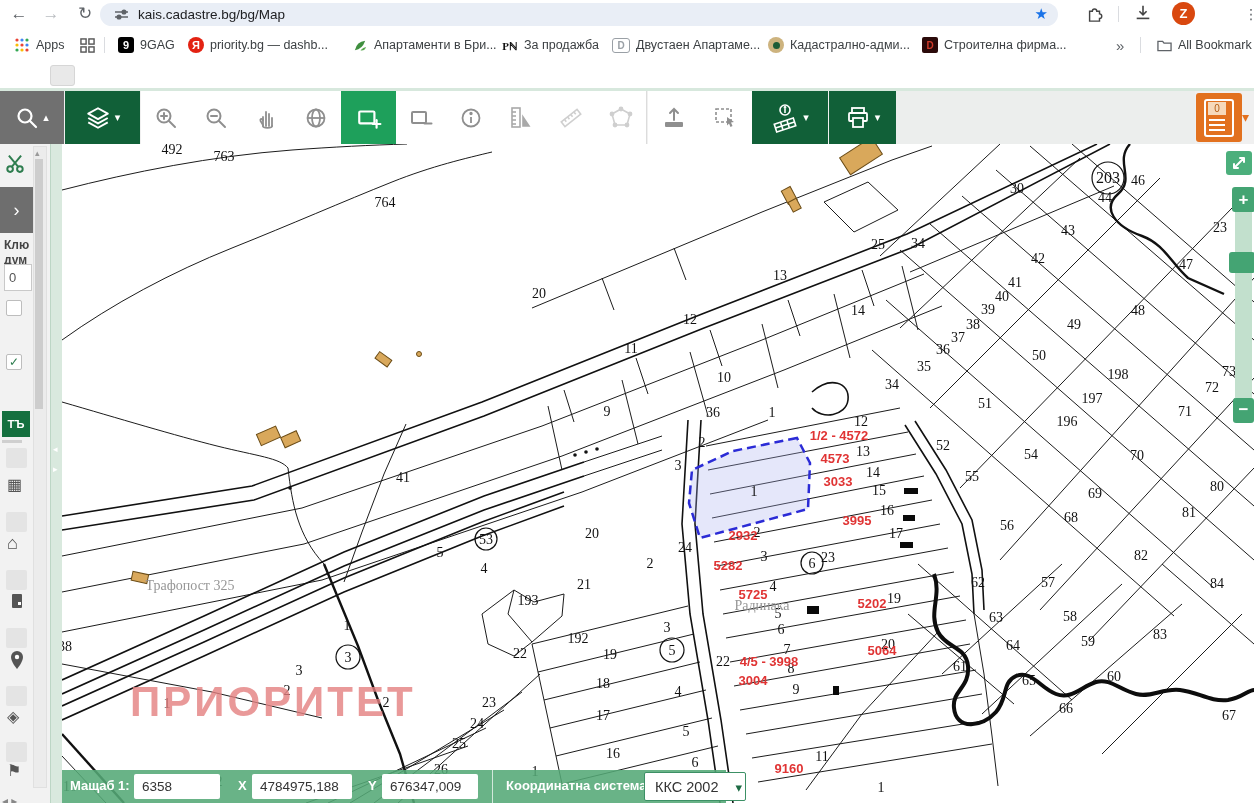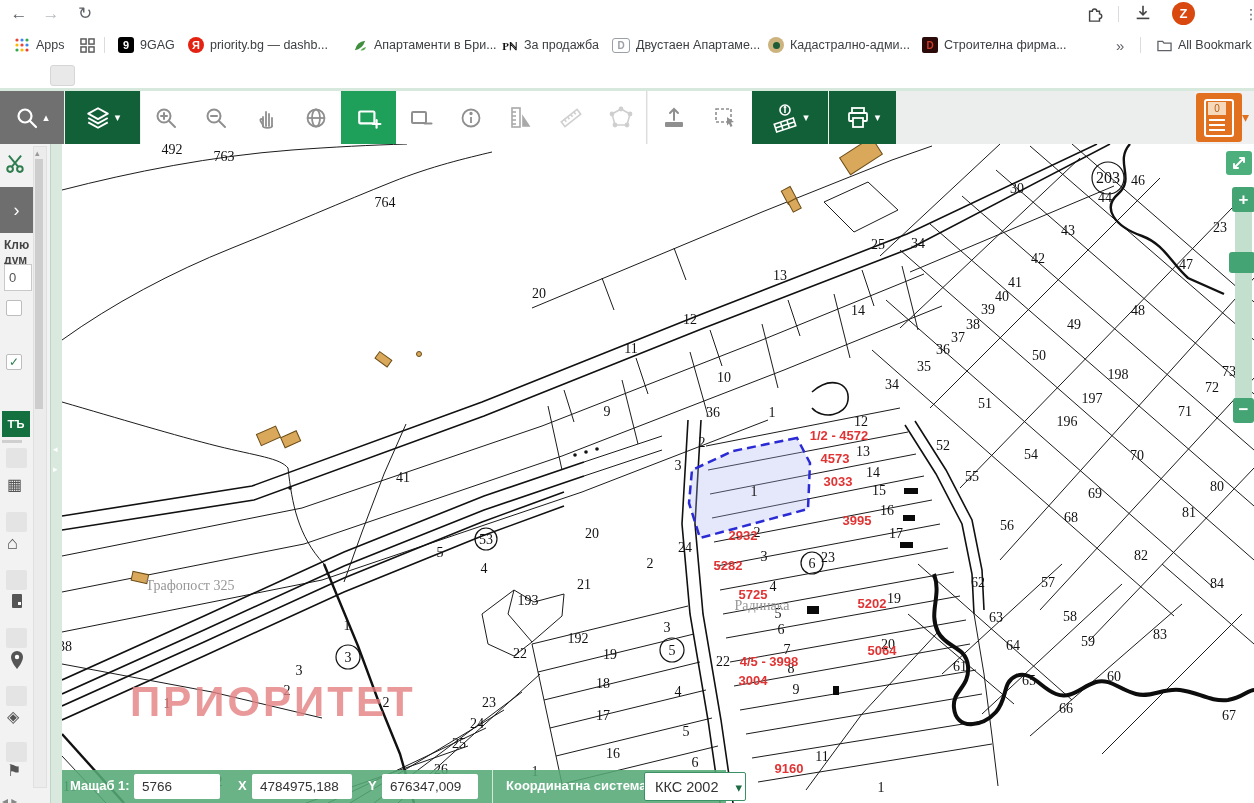--- a/index.html
+++ b/index.html
@@ -86,20 +86,34 @@
 </style>
 </head>
 <body>
 
 <div class="screen">
 
   <div class="row1">
     <div class="navic" style="left:8px">←</div>
     <div class="navic" style="left:40px;color:#b9bcc0">→</div>
     <div class="navic" style="left:74px">↻</div>
+    <div class="urlbar">
+      <span class="site-icon">
+        <svg width="15" height="15" viewBox="0 0 15 15">
+            <g stroke="#5f6368" stroke-width="1.5" fill="none">
+              <line x1="1" y1="5" x2="14" y2="5"></line>
+              <line x1="1" y1="10" x2="14" y2="10"></line>
+              <circle cx="10" cy="5" r="1.8" fill="#5f6368"></circle>
+              <circle cx="5" cy="10" r="1.8" fill="#5f6368"></circle>
+            </g>
+          </svg>
+      </span>
+      <span class="url">kais.cadastre.bg/bg/Map</span>
+      <span class="star">★</span>
+    </div>
     <span class="chromeic" style="left:1086px">
       <svg width="18" height="18" viewBox="0 0 20 20">
           <path d="M4 8 h3 a2.4 2.4 0 1 1 5 0 h3 v3 a2.4 2.4 0 1 1 0 5 v3 H4 z" fill="none" stroke="#444" stroke-width="1.6"></path>
         </svg>
     </span>
     <div class="vsep" style="left:1118px"></div>
     <span class="chromeic" style="left:1134px">
       <svg width="18" height="18" viewBox="0 0 20 20">
           <g stroke="#444" stroke-width="1.8" fill="none">
             <path d="M10 2 v10 M6 8 l4 4 4-4"></path>
@@ -703,21 +717,21 @@
           </svg>
       </div>
       <div class="mapbtn" style="left:1170px;top:43px;width:23px;height:25px;background:#44a473;font-size:17px;font-weight:bold;line-height:25px">+</div>
       <div class="ztrack"></div>
       <div class="zhandle"></div>
       <div class="mapbtn" style="left:1171px;top:254px;width:21px;height:25px;background:#44a473;font-size:17px;font-weight:bold;line-height:23px">−</div>
 
       <div class="statusbar">
         <span class="sblabel" style="left:8px">Мащаб</span>
         <span class="sblabel" style="left:56px">1:</span>
-        <div class="sbinput" style="left:72px;width:86px">5766</div>
+        <div class="sbinput" style="left:72px;width:86px">6358</div>
         <span class="sblabel" style="left:176px">X</span>
         <div class="sbinput" style="left:190px;width:100px">4784975,188</div>
         <span class="sblabel" style="left:306px">Y</span>
         <div class="sbinput" style="left:320px;width:96px">676347,009</div>
         <div class="sbsep"></div>
         <span class="sblabel" style="left:444px">Координатна система</span>
         <div class="crsbox">
           <span>ККС 2002</span>
           <span class="crschev">▾</span>
         </div>

